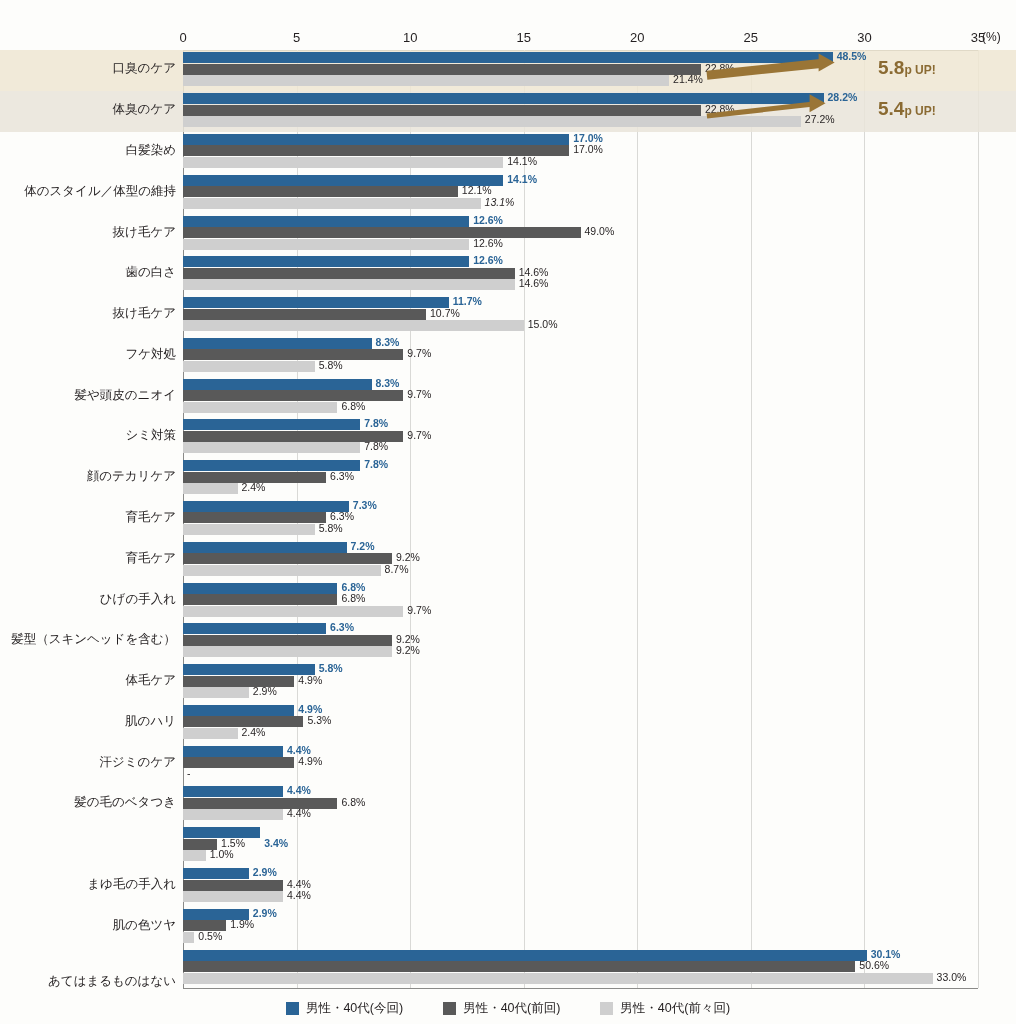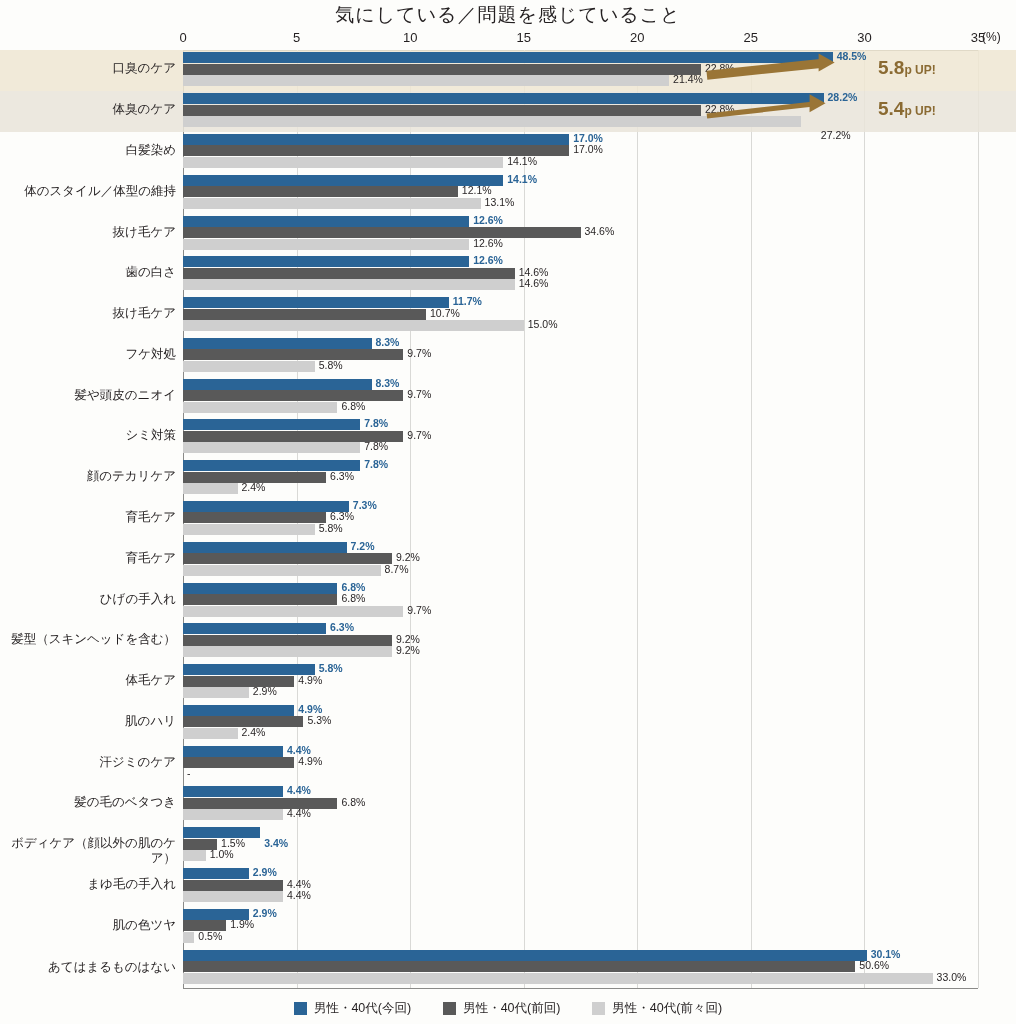--- a/index.html
+++ b/index.html
@@ -114,36 +114,35 @@
   svg.arrow { position: absolute; overflow: visible; }
   
   #legend {
     position: absolute;
     left: 0;
     top: 1000px;
     width: 1016px;
     display: flex;
     justify-content: center;
     align-items: center;
-    gap: 32px;
+    gap: 40px;
     font-size: 12.5px;
     color: #231f20;
   }
   .legend-item { display: flex; align-items: center; gap: 7px; }
   .swatch { width: 13px; height: 13px; display: inline-block; }
   .swatch.s0 { background: #2a6496; }
   .swatch.s1 { background: #595959; }
   .swatch.s2 { background: #cfcfcf; }
 </style>
 </head>
 <body>
 
 <div id="page">
 
-  <div id="chart-title">気にしている／問題を感じていること</div>
 
   <div id="axis-top"></div>
   <div id="axis-bottom"></div>
 
   <div id="gridlines">
       <div class="gridline zero" style="left: 183px; top: 50px; height: 938px;"></div>
       <div class="gridline" style="left: 296.571px; top: 50px; height: 938px;"></div>
       <div class="gridline" style="left: 410.143px; top: 50px; height: 938px;"></div>
       <div class="gridline" style="left: 523.714px; top: 50px; height: 938px;"></div>
       <div class="gridline" style="left: 637.286px; top: 50px; height: 938px;"></div>
@@ -175,46 +174,46 @@
         <div class="val s2" style="left: 673.086px; top: 23.3913px;">21.4%</div>
       </div>
       <div class="row" style="top: 90.7826px; height: 40.7826px;">
         <div class="highlight h2"></div>
         <div class="cat-label" style="top: 11.3913px;">体臭のケア</div>
         <div class="bar s0" style="width: 640.543px; top: 2.3913px;"></div>
         <div class="val s0" style="left: 827.543px; top: 0.391304px;">28.2%</div>
         <div class="bar s1" style="width: 517.886px; top: 13.8913px;"></div>
         <div class="val s1" style="left: 704.886px; top: 11.8913px;">22.8%</div>
         <div class="bar s2" style="width: 617.829px; top: 25.3913px;"></div>
-        <div class="val s2" style="left: 804.829px; top: 38px; margin-left: 16px;">27.2%</div>
+        <div class="val s2" style="left: 804.829px; top: 22px;">27.2%</div>
       </div>
       <div class="row" style="top: 131.565px; height: 40.7826px;">
         <div class="cat-label" style="top: 11.3913px;">白髪染め</div>
         <div class="bar s0" style="width: 386.143px; top: 2.3913px;"></div>
         <div class="val s0" style="left: 573.143px; top: 0.391304px;">17.0%</div>
         <div class="bar s1" style="width: 386.143px; top: 13.8913px;"></div>
         <div class="val s1" style="left: 573.143px; top: 11.8913px;">17.0%</div>
         <div class="bar s2" style="width: 320.271px; top: 25.3913px;"></div>
         <div class="val s2" style="left: 507.271px; top: 23.3913px;">14.1%</div>
       </div>
       <div class="row" style="top: 172.348px; height: 40.7826px;">
         <div class="cat-label" style="top: 11.3913px;">体のスタイル／体型の維持</div>
         <div class="bar s0" style="width: 320.271px; top: 2.3913px;"></div>
         <div class="val s0" style="left: 507.271px; top: 0.391304px;">14.1%</div>
         <div class="bar s1" style="width: 274.843px; top: 13.8913px;"></div>
         <div class="val s1" style="left: 461.843px; top: 11.8913px;">12.1%</div>
         <div class="bar s2" style="width: 297.557px; top: 25.3913px;"></div>
-        <div class="val s2" style="left: 484.557px; top: 23.3913px;">13.1%</div>
+        <div class="val s2" style="left: 484.557px; top: 23.3913px; font-style: italic;">13.1%</div>
       </div>
       <div class="row" style="top: 213.13px; height: 40.7826px;">
         <div class="cat-label" style="top: 11.3913px;">抜け毛ケア</div>
         <div class="bar s0" style="width: 286.2px; top: 2.3913px;"></div>
         <div class="val s0" style="left: 473.2px; top: 0.391304px;">12.6%</div>
         <div class="bar s1" style="width: 397.5px; top: 13.8913px;"></div>
-        <div class="val s1" style="left: 584.5px; top: 11.8913px;">34.6%</div>
+        <div class="val s1" style="left: 584.5px; top: 11.8913px;">49.0%</div>
         <div class="bar s2" style="width: 286.2px; top: 25.3913px;"></div>
         <div class="val s2" style="left: 473.2px; top: 23.3913px;">12.6%</div>
       </div>
       <div class="row" style="top: 253.913px; height: 40.7826px;">
         <div class="cat-label" style="top: 11.3913px;">歯の白さ</div>
         <div class="bar s0" style="width: 286.2px; top: 2.3913px;"></div>
         <div class="val s0" style="left: 473.2px; top: 0.391304px;">12.6%</div>
         <div class="bar s1" style="width: 331.629px; top: 13.8913px;"></div>
         <div class="val s1" style="left: 518.629px; top: 11.8913px;">14.6%</div>
         <div class="bar s2" style="width: 331.629px; top: 25.3913px;"></div>
@@ -330,21 +329,20 @@
       <div class="row" style="top: 784.087px; height: 40.7826px;">
         <div class="cat-label" style="top: 11.3913px;">髪の毛のベタつき</div>
         <div class="bar s0" style="width: 99.9429px; top: 2.3913px;"></div>
         <div class="val s0" style="left: 286.943px; top: 0.391304px;">4.4%</div>
         <div class="bar s1" style="width: 154.457px; top: 13.8913px;"></div>
         <div class="val s1" style="left: 341.457px; top: 11.8913px;">6.8%</div>
         <div class="bar s2" style="width: 99.9429px; top: 25.3913px;"></div>
         <div class="val s2" style="left: 286.943px; top: 23.3913px;">4.4%</div>
       </div>
       <div class="row" style="top: 824.87px; height: 40.7826px;">
-        <div class="cat-label" style="top: 11.3913px;">ボディケア（顔以外の肌のケア）</div>
         <div class="bar s0" style="width: 77.2286px; top: 2.3913px;"></div>
         <div class="val s0" style="left: 264.229px; top: 0.391304px; margin-top: 12px;">3.4%</div>
         <div class="bar s1" style="width: 34.0714px; top: 13.8913px;"></div>
         <div class="val s1" style="left: 221.071px; top: 11.8913px;">1.5%</div>
         <div class="bar s2" style="width: 22.7143px; top: 25.3913px;"></div>
         <div class="val s2" style="left: 209.714px; top: 23.3913px;">1.0%</div>
       </div>
       <div class="row" style="top: 865.652px; height: 40.7826px;">
         <div class="cat-label" style="top: 11.3913px;">まゆ毛の手入れ</div>
         <div class="bar s0" style="width: 65.8714px; top: 2.3913px;"></div>
@@ -357,21 +355,21 @@
       <div class="row" style="top: 906.435px; height: 40.7826px;">
         <div class="cat-label" style="top: 11.3913px;">肌の色ツヤ</div>
         <div class="bar s0" style="width: 65.8714px; top: 2.3913px;"></div>
         <div class="val s0" style="left: 252.871px; top: 0.391304px;">2.9%</div>
         <div class="bar s1" style="width: 43.1571px; top: 13.8913px;"></div>
         <div class="val s1" style="left: 230.157px; top: 11.8913px;">1.9%</div>
         <div class="bar s2" style="width: 11.3571px; top: 25.3913px;"></div>
         <div class="val s2" style="left: 198.357px; top: 23.3913px;">0.5%</div>
       </div>
       <div class="row" style="top: 947.217px; height: 40.7826px;">
-        <div class="cat-label" style="top: 13px;">あてはまるものはない</div>
+        <div class="cat-label" style="top: 27px;">あてはまるものはない</div>
         <div class="bar s0" style="width: 683.7px; top: 2.3913px;"></div>
         <div class="val s0" style="left: 870.7px; top: 0.391304px;">30.1%</div>
         <div class="bar s1" style="width: 672.343px; top: 13.8913px;"></div>
         <div class="val s1" style="left: 859.343px; top: 11.8913px;">50.6%</div>
         <div class="bar s2" style="width: 749.571px; top: 25.3913px;"></div>
         <div class="val s2" style="left: 936.571px; top: 23.3913px;">33.0%</div>
       </div>
     </div>
 
   <div id="annotations">

